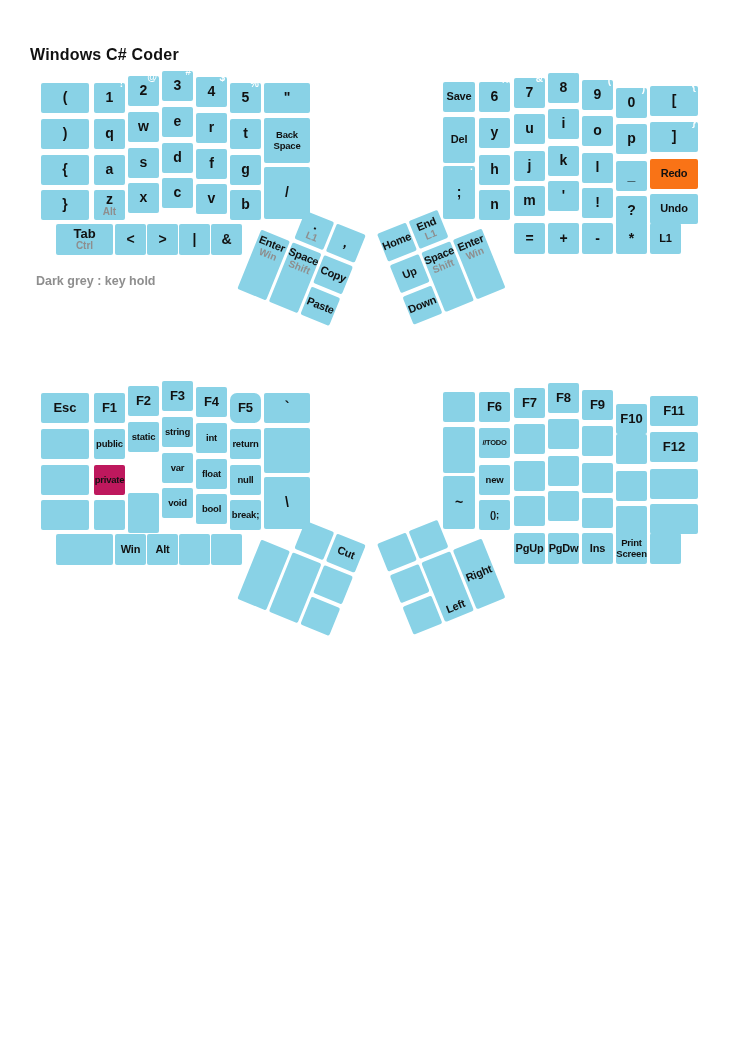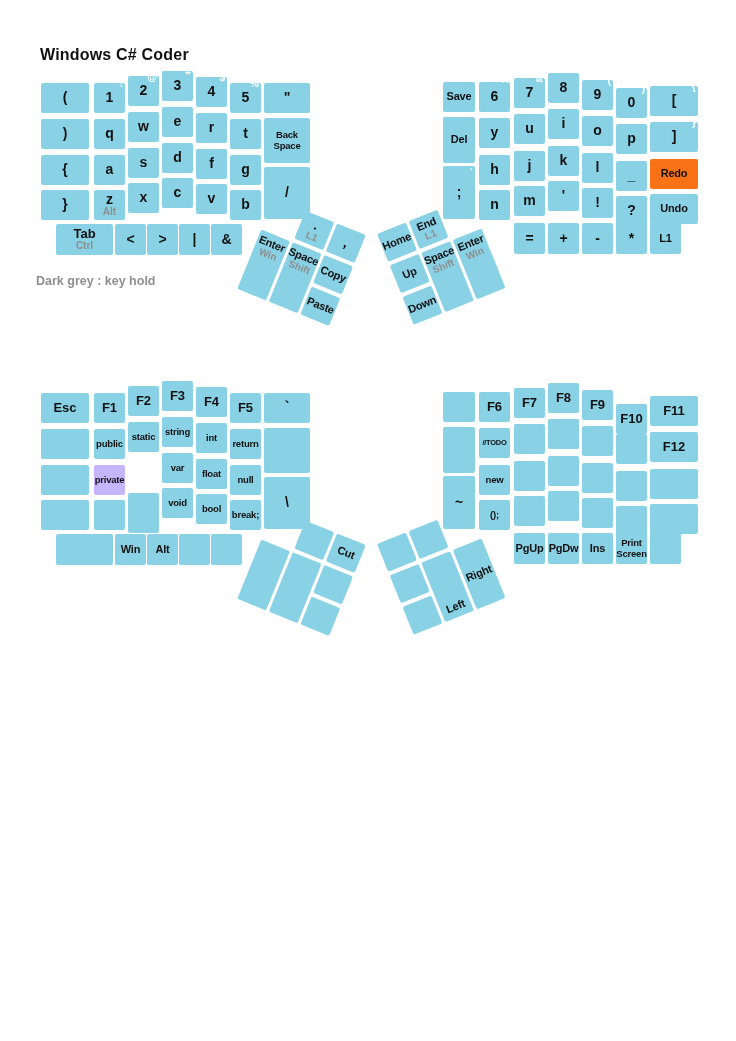--- a/index.html
+++ b/index.html
@@ -19,21 +19,21 @@
   .key.md .tap{font-size:11px;letter-spacing:-.2px;}
   .key.sm .tap{font-size:9.5px;letter-spacing:-.2px;}
   .key.xs .tap{font-size:7.5px;letter-spacing:-.3px;}
   .key.va-top{justify-content:flex-start;padding-top:4px;}
   .key.va-bot{justify-content:flex-end;padding-bottom:4px;}
 </style>
 </head>
 <body>
 
 <div id="page">
-  <h2 class="title" id="title-0" style="left: 40px; top: 46px; color: rgb(17, 17, 17);">Windows C# Coder</h2>
+  <h2 class="title" id="title-0" style="left: 30px; top: 46px; color: rgb(17, 17, 17);">Windows C# Coder</h2>
   <div class="note" id="note-0" style="left: 36px; top: 274px; color: rgb(142, 142, 142);">Dark grey : key hold</div>
   <div id="blocks">
       <div class="block" style="left: 41px; top: 83px;">
         <div class="key lg" style="left: 0px; top: 0px; width: 48px; height: 30px; background: rgb(137, 210, 230); color: rgb(17, 17, 17);">
           <span class="tap">(</span>
         </div>
         <div class="key lg" style="left: 0px; top: 36px; width: 48px; height: 30px; background: rgb(137, 210, 230); color: rgb(17, 17, 17);">
           <span class="tap">)</span>
         </div>
         <div class="key lg" style="left: 0px; top: 72px; width: 48px; height: 30px; background: rgb(137, 210, 230); color: rgb(17, 17, 17);">
@@ -298,21 +298,21 @@
         </div>
         <div class="key lg" style="left: 0px; top: 107px; width: 48px; height: 30px; background: rgb(137, 210, 230); color: rgb(17, 17, 17);">
           <span class="tap"></span>
         </div>
         <div class="key fk" style="left: 53px; top: 0px; width: 31px; height: 30px; background: rgb(137, 210, 230); color: rgb(17, 17, 17);">
           <span class="tap">F1</span>
         </div>
         <div class="key sm" style="left: 53px; top: 36px; width: 31px; height: 30px; background: rgb(137, 210, 230); color: rgb(17, 17, 17);">
           <span class="tap">public</span>
         </div>
-        <div class="key sm" style="left: 53px; top: 72px; width: 31px; height: 30px; background: #c4b5fd; color: rgb(17, 17, 17);">
+        <div class="key sm" style="left: 53px; top: 72px; width: 31px; height: 30px; background: #be185d; color: rgb(17, 17, 17);">
           <span class="tap">private</span>
         </div>
         <div class="key lg" style="left: 53px; top: 107px; width: 31px; height: 30px; background: rgb(137, 210, 230); color: rgb(17, 17, 17);">
           <span class="tap"></span>
         </div>
         <div class="key fk" style="left: 87px; top: -7px; width: 31px; height: 30px; background: rgb(137, 210, 230); color: rgb(17, 17, 17);">
           <span class="tap">F2</span>
         </div>
         <div class="key sm" style="left: 87px; top: 29px; width: 31px; height: 30px; background: rgb(137, 210, 230); color: rgb(17, 17, 17);">
           <span class="tap">static</span>
@@ -340,21 +340,21 @@
         </div>
         <div class="key sm" style="left: 155px; top: 30px; width: 31px; height: 30px; background: rgb(137, 210, 230); color: rgb(17, 17, 17);">
           <span class="tap">int</span>
         </div>
         <div class="key sm" style="left: 155px; top: 66px; width: 31px; height: 30px; background: rgb(137, 210, 230); color: rgb(17, 17, 17);">
           <span class="tap">float</span>
         </div>
         <div class="key sm" style="left: 155px; top: 101px; width: 31px; height: 30px; background: rgb(137, 210, 230); color: rgb(17, 17, 17); justify-content: center;">
           <span class="tap">bool</span>
         </div>
-        <div class="key fk" style="left: 189px; top: 0px; width: 31px; height: 30px; background: rgb(137, 210, 230); color: rgb(17, 17, 17);">
+        <div class="key fk" style="left: 189px; top: 0px; width: 31px; height: 30px; background: rgb(137, 210, 230); color: rgb(17, 17, 17); border-radius: 7px;">
           <span class="tap">F5</span>
         </div>
         <div class="key sm" style="left: 189px; top: 36px; width: 31px; height: 30px; background: rgb(137, 210, 230); color: rgb(17, 17, 17);">
           <span class="tap">return</span>
         </div>
         <div class="key sm" style="left: 189px; top: 72px; width: 31px; height: 30px; background: rgb(137, 210, 230); color: rgb(17, 17, 17);">
           <span class="tap">null</span>
         </div>
         <div class="key sm" style="left: 189px; top: 107px; width: 31px; height: 30px; background: rgb(137, 210, 230); color: rgb(17, 17, 17);">
           <span class="tap">break;</span>

